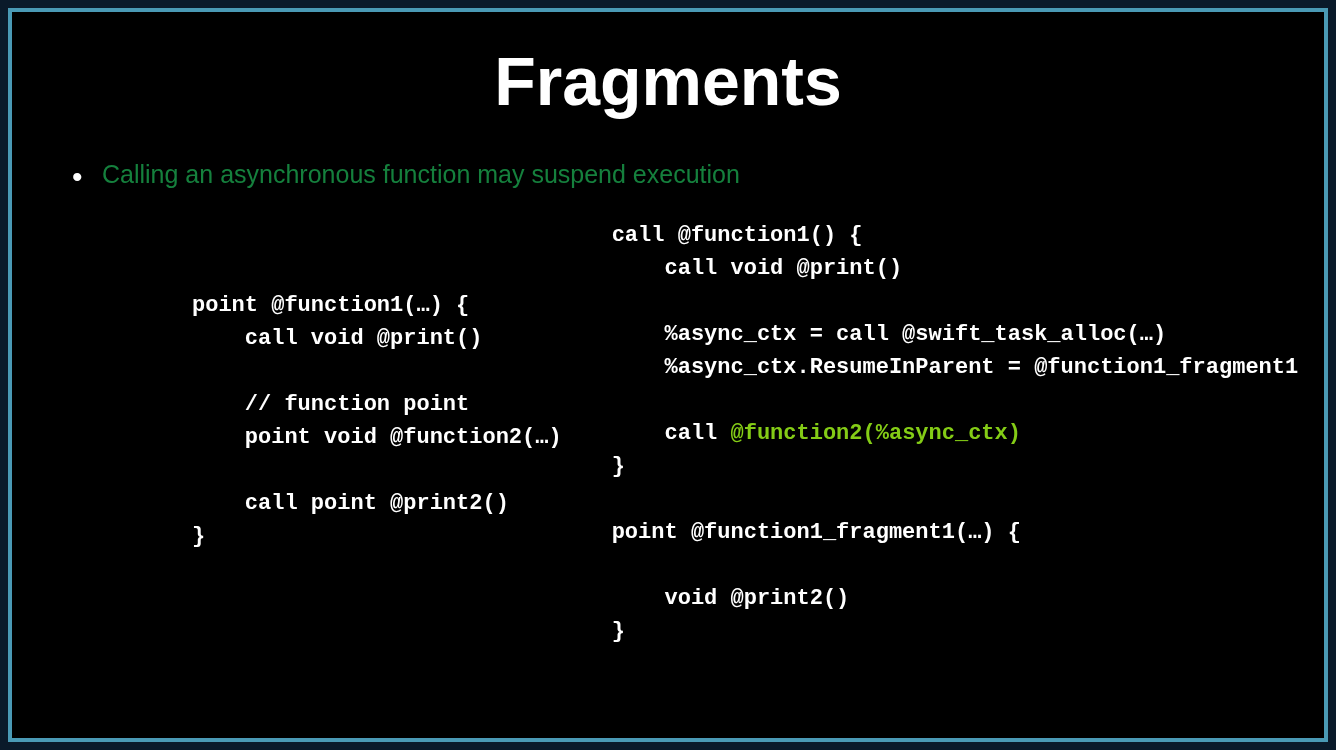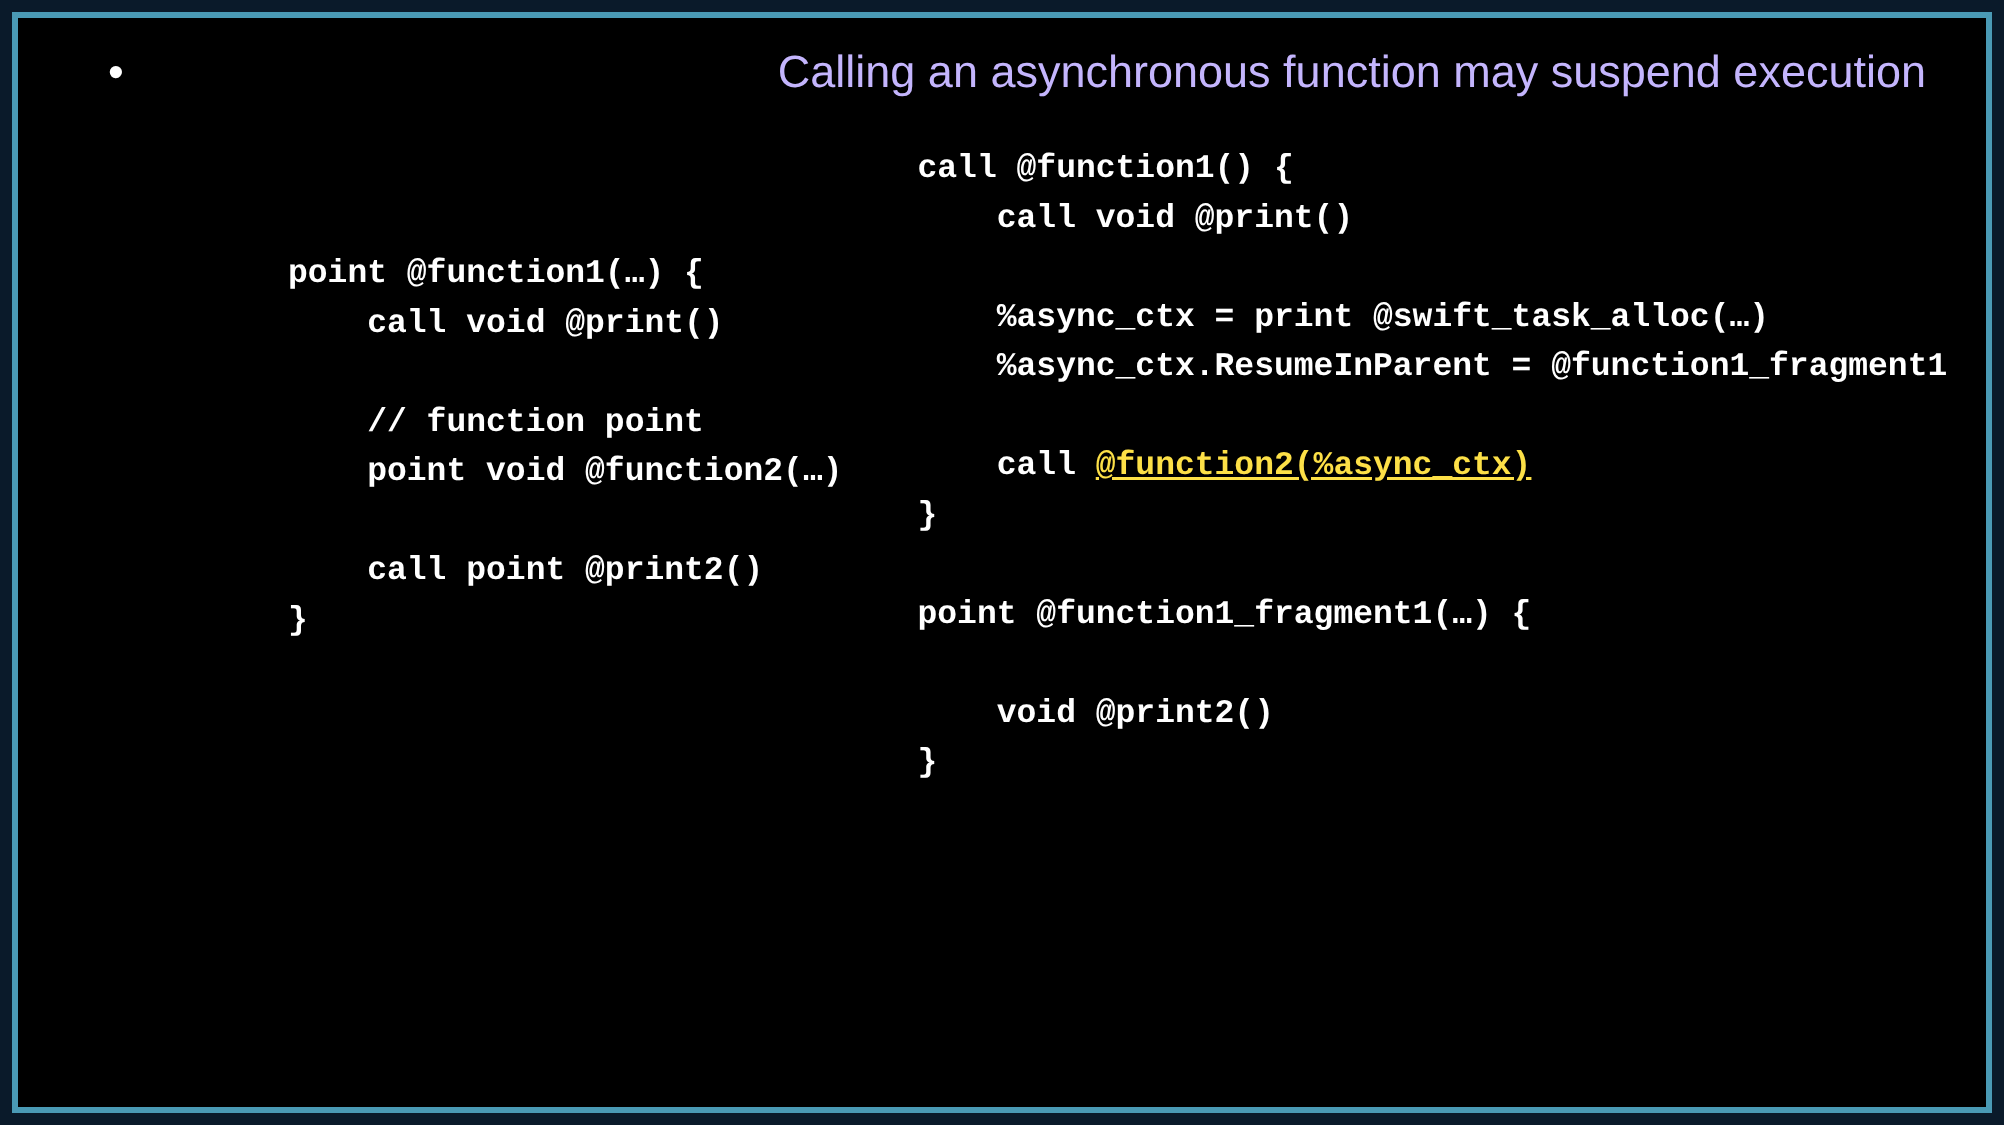--- a/index.html
+++ b/index.html
@@ -24,25 +24,24 @@
       position: relative;
     }
     .slide-title {
       color: #ffffff;
       font-size: 68px;
       font-weight: 700;
       text-align: center;
       margin: 10px 0 40px 0;
     }
     .bullet-list {
-      color: #c4b5fd;
-      font-size: 30px;
+      color: #15803d;
+      font-size: 25px;
       padding-left: 20px;
       margin-bottom: 30px;
-      text-align: right;
     }
     .bullet-item {
       list-style: none;
       position: relative;
       padding-left: 30px;
     }
     .bullet-item::before {
       content: "•";
       position: absolute;
       left: 0;
@@ -64,47 +63,47 @@
       white-space: pre;
     }
     .code-col-left {
       padding-top: 70px;
       flex: 0 0 auto;
     }
     .code-col-right {
       flex: 0 0 auto;
     }
     .highlight {
-      color: #fde047;
-      text-decoration: underline;
+      color: #84cc16;
     }
   </style>
 </head>
 <body>
 
 <div class="slide-frame">
+  <h1 class="slide-title">Fragments</h1>
 
   <ul class="bullet-list">
     <li class="bullet-item">Calling an asynchronous function may suspend execution</li>
   </ul>
 
   <div class="code-columns">
     <div class="code-col code-col-left"><span>point @function1(…) {</span>
 <span>    call void @print()</span>
 <span></span>
 <span>    // function point</span>
 <span>    point void @function2(…)</span>
 <span></span>
 <span>    call point @print2()</span>
 <span>}</span></div>
 
     <div class="code-col code-col-right"><span>call @function1() {</span>
 <span>    call void @print()</span>
 <span></span>
-<span>    %async_ctx = print @swift_task_alloc(…)</span>
+<span>    %async_ctx = call @swift_task_alloc(…)</span>
 <span>    %async_ctx.ResumeInParent = @function1_fragment1</span>
 <span></span>
 <span>    call </span><span class="highlight">@function2(%async_ctx)</span>
 <span>}</span>
 
 <span>point @function1_fragment1(…) {</span>
 <span></span>
 <span>    void @print2()</span>
 <span>}</span></div>
   </div>

